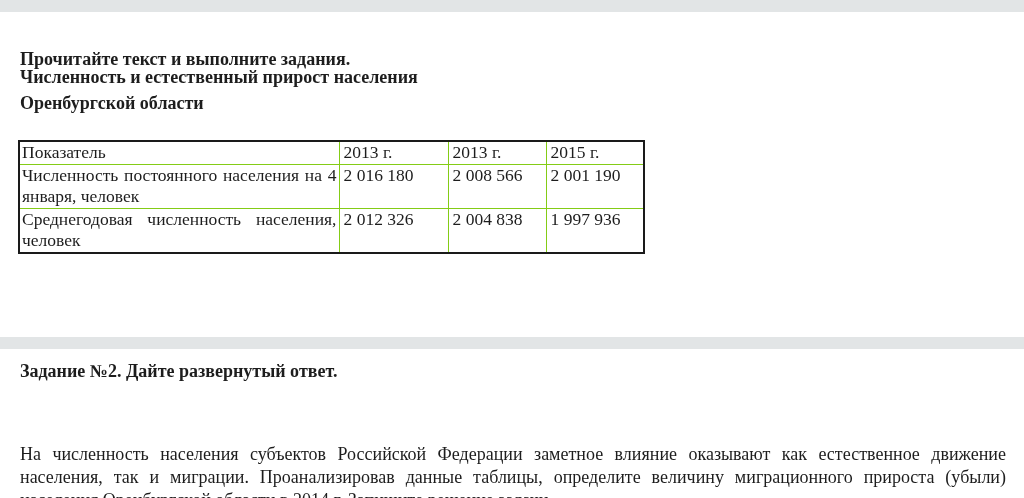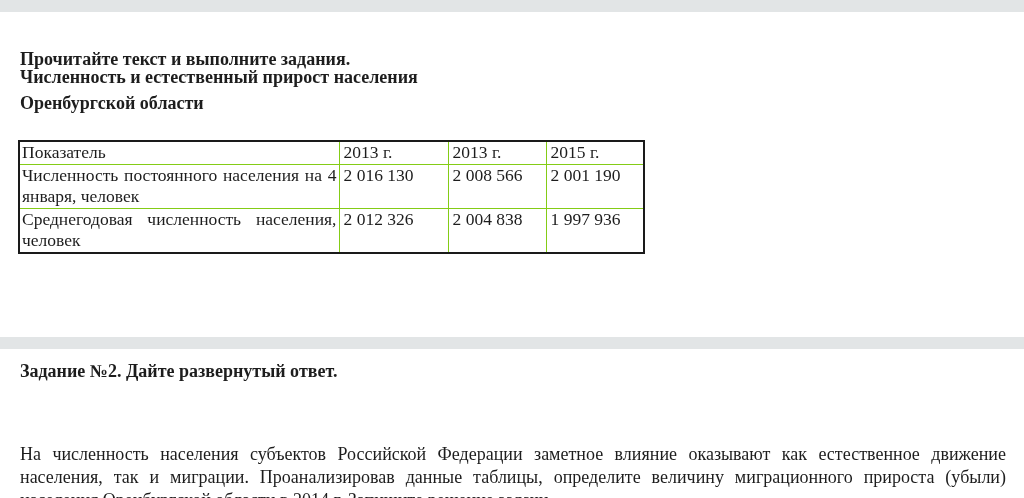--- a/index.html
+++ b/index.html
@@ -98,21 +98,21 @@
   </colgroup>
   <tbody>
       <tr class="header-row">
     <td class="label-cell">Показатель</td>
     <td class="value-cell">2013 г.</td>
     <td class="value-cell">2013 г.</td>
     <td class="value-cell">2015 г.</td>
   </tr>
   <tr class="data-row">
     <td class="label-cell">Численность постоянного населения на 4 января, человек</td>
-    <td class="value-cell">2 016 130</td>
+    <td class="value-cell">2 016 180</td>
     <td class="value-cell">2 008 566</td>
     <td class="value-cell">2 001 190</td>
   </tr>
   <tr class="data-row">
     <td class="label-cell">Среднегодовая численность населения, человек</td>
     <td class="value-cell">2 012 326</td>
     <td class="value-cell">2 004 838</td>
     <td class="value-cell">1 997 936</td>
   </tr>
 </tbody>

